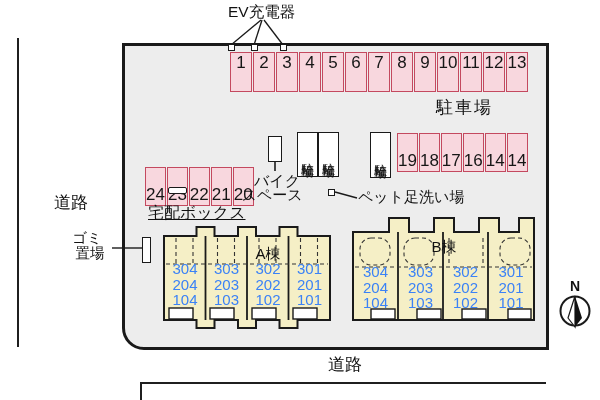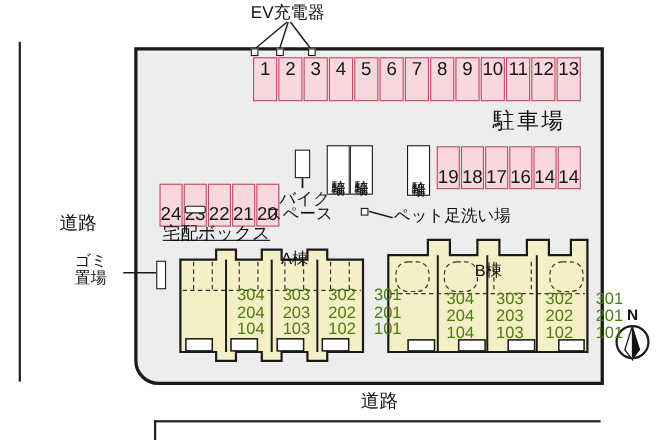--- a/index.html
+++ b/index.html
@@ -31,21 +31,21 @@
   .marker{
     box-sizing:border-box;width:7px;height:7px;background:#fff;border:1.4px solid #1a1a1a;
   }
   .vbox{
     box-sizing:border-box;background:#fff;border:1.6px solid #1a1a1a;
     writing-mode:vertical-rl;text-orientation:upright;
     font-size:12.5px;letter-spacing:1px;line-height:1;
     display:flex;align-items:center;justify-content:center;
   }
   .rooms{
-    text-align:center;font-size:15px;line-height:15.5px;color:#4d7c0f;margin-left:43px;
+    text-align:center;font-size:15px;line-height:15.5px;color:#3b82f6;
   }
   .bname{font-size:15px;text-align:center;}
 </style>
 </head>
 <body>
 
 <div class="canvas">
 
   <div class="abs site"></div>
 
@@ -174,21 +174,21 @@
         <span>11</span>
       </div>
     <div class="stall top">
         <span>12</span>
       </div>
     <div class="stall top">
         <span>13</span>
       </div>
   </div>
 
-  <div class="abs lbl" style="left:448px;top:99px;font-size:20px;letter-spacing:2px;">駐車場</div>
+  <div class="abs lbl" style="left:436px;top:99px;font-size:17px;letter-spacing:2px;">駐車場</div>
 
   <div class="abs prow" style="left:145px;top:133px;width:95px;height:39px;margin-top:34px;">
     <div class="stall bot">
         <span>24</span>
       </div>
     <div class="stall bot">
         <span>23</span>
       </div>
     <div class="stall bot">
         <span>22</span>
@@ -231,27 +231,27 @@
         <span>14</span>
       </div>
   </div>
 
   <div class="abs" style="left:168px;top:187px;width:19px;height:7px;background:#fff;border:1.5px solid #1a1a1a;box-sizing:border-box;border-radius:2px;"></div>
   <div class="abs lbl" style="left:148px;top:204px;font-size:16px;text-decoration:underline;">宅配ボックス</div>
 
   <div class="abs marker" style="left:328px;top:189px;"></div>
   <div class="abs lbl" style="left:358px;top:189px;font-size:15px;">ペット足洗い場</div>
 
-  <div class="abs lbl" style="left:68px;top:231px;width:44px;text-align:left;font-size:14.5px;line-height:15px;">
+  <div class="abs lbl" style="left:68px;top:231px;width:44px;text-align:center;font-size:14.5px;line-height:15px;">
     <div style="padding-right:6px;">ゴミ</div>
     <div>置場</div>
   </div>
   <div class="abs" style="left:142px;top:237px;width:9px;height:26px;background:#fff;border:1.5px solid #1a1a1a;box-sizing:border-box;"></div>
 
-  <div class="abs lbl bname" style="left:247px;top:228px;width:42px;">A棟</div>
+  <div class="abs lbl bname" style="left:247px;top:246px;width:42px;">A棟</div>
   <div class="abs lbl bname" style="left:418px;top:239px;width:52px;">B棟</div>
 
   <div class="abs rooms" style="left:164px;top:261px;width:42px;">
     <div>304</div>
     <div>204</div>
     <div>104</div>
   </div>
   <div class="abs rooms" style="left:205.5px;top:261px;width:42px;">
     <div>303</div>
     <div>203</div>

